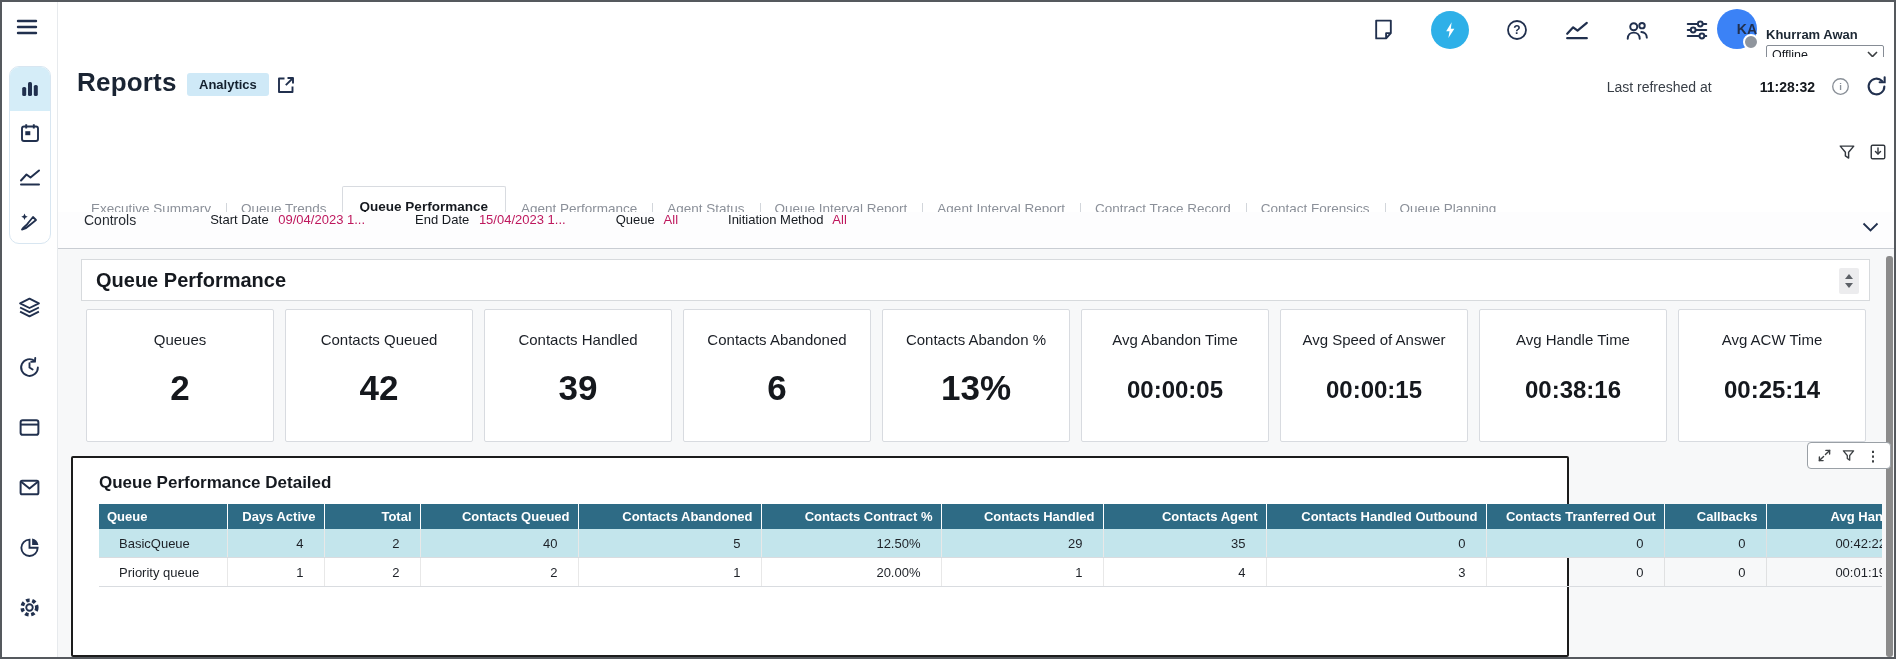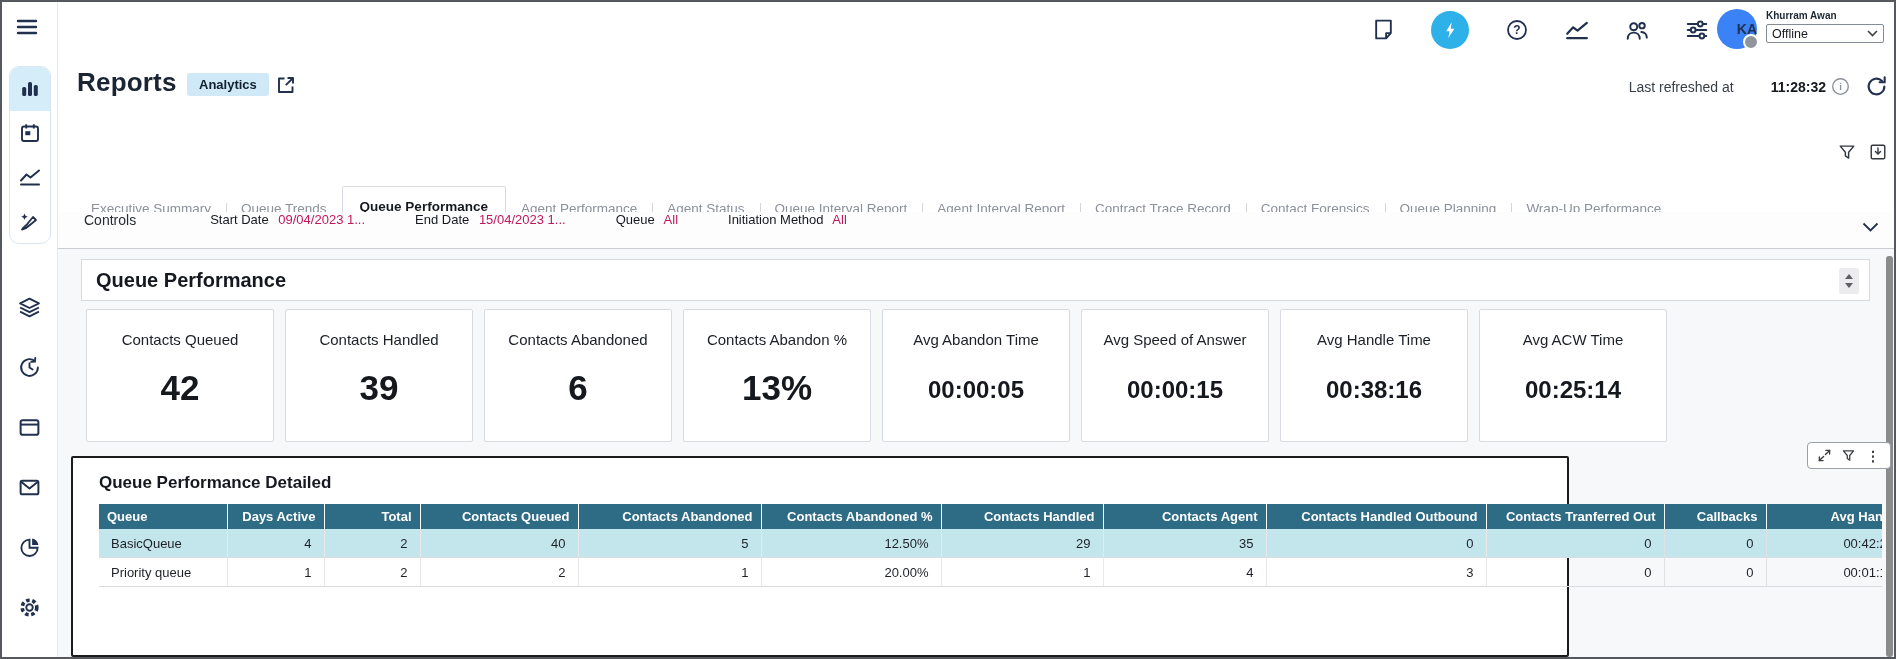--- a/index.html
+++ b/index.html
@@ -18,31 +18,31 @@
 
   
   .topbar{position:absolute;left:56px;top:0;right:0;height:55px;background:#fff;}
   .top-icons{position:absolute;right:185px;top:0;height:55px;display:flex;align-items:center;gap:36px;}
   .tbtn{background:none;border:none;padding:0;cursor:pointer;}
   .boltwrap{width:38px;height:38px;border-radius:50%;background:#2eb0e8;display:flex;align-items:center;justify-content:center;}
   .userbox{position:absolute;right:10px;top:7px;display:flex;gap:9px;align-items:flex-start;cursor:default;}
   .avatar{position:relative;width:40px;height:40px;border-radius:50%;background:#3b82f6;display:flex;align-items:center;justify-content:flex-end;
           font-size:14px;font-weight:700;color:#21304e;}
   .statusdot{position:absolute;right:-2px;bottom:-1px;width:12px;height:12px;border-radius:50%;background:#8f959d;border:2px solid #fff;}
-  .uname{font-size:10px;font-weight:600;color:#1c2733;margin-top:1px;}
+  .uname{font-size:13px;font-weight:600;color:#1c2733;margin-top:18px;}
   .statussel{margin-top:3px;width:106px;height:17px;border:1px solid #868c95;border-radius:2px;display:flex;align-items:center;
              justify-content:space-between;padding:0 5px;font-size:12.5px;color:#15191f;cursor:pointer;background:#fff;}
 
   
   .content{position:absolute;left:56px;top:55px;right:0;bottom:0;background:#fff;}
   .pgtitle{position:absolute;left:19px;top:10px;font-size:26px;font-weight:800;color:#1a2433;letter-spacing:.2px;}
   .badge{position:absolute;left:129px;top:16px;background:#cfe9f7;color:#13202e;font-size:13px;font-weight:600;
          padding:4px 12px;border-radius:3px;}
   .extlink{position:absolute;left:217px;top:17px;cursor:pointer;}
-  .refreshrow{position:absolute;right:44px;top:20px;display:flex;align-items:center;gap:5px;font-size:14px;color:#383e46;padding-left:23px;}
+  .refreshrow{position:absolute;right:44px;top:20px;display:flex;align-items:center;gap:16px;font-size:14px;color:#383e46;padding-left:23px;}
   .refreshrow b{color:#15191f;margin-left:32px;}
   .refreshbtn{position:absolute;right:6px;top:18px;cursor:pointer;}
   .tooltopics{position:absolute;right:7px;top:86px;display:flex;gap:13px;}
 
   .tabs{position:absolute;left:0;right:0;top:127px;height:42px;display:flex;align-items:flex-end;padding-left:18px;
         border-bottom:1px solid #d8dbe0;box-sizing:border-box;}
   .tab{position:relative;padding:9px 15px;font-size:13.5px;color:#8b9099;cursor:pointer;white-space:nowrap;}
   .tab:not(:first-child):not(.active)::before{content:"";position:absolute;left:0;top:11px;height:15px;width:1px;background:#d2d6db;}
   .tab.active + .tab::before{display:none;}
   .tab.active{background:#fff;border:1px solid #d8dbe0;border-bottom:none;color:#15191f;font-weight:700;
@@ -76,21 +76,21 @@
   .kebab{font-size:14px;font-weight:700;line-height:1;color:#3c4043;}
 
   .panel{position:absolute;left:13px;top:207px;width:1498px;height:201px;box-sizing:border-box;background:#fff;
          border:2px solid #1c1c1c;border-radius:2px;z-index:2;}
   .paneltitle{position:absolute;left:26px;top:15px;font-size:17px;font-weight:800;color:#15191f;}
   .tablewrap{position:absolute;left:26px;top:46px;width:1783px;height:86px;overflow:hidden;}
   table.qp{border-collapse:collapse;table-layout:fixed;width:1807px;font-size:13px;}
   table.qp th{background:#2e6b85;color:#fff;font-weight:700;height:25px;padding:0 8px;text-align:right;
               border-left:1px solid rgba(255,255,255,.38);overflow:hidden;white-space:nowrap;}
   table.qp th:first-child{text-align:left;border-left:none;}
-  table.qp td{height:28px;padding:0 12px;text-align:right;color:#1d2127;border-bottom:1px solid #d9dce0;
+  table.qp td{height:28px;padding:0 20px;text-align:right;color:#1d2127;border-bottom:1px solid #d9dce0;
               border-left:1px solid rgba(0,0,0,.09);overflow:hidden;white-space:nowrap;}
   table.qp td:first-child{text-align:left;border-left:none;}
   table.qp tr.hl td{background:#c3e5ec;}
   .scrollthumb{position:absolute;right:1px;top:7px;width:7px;bottom:0;background:#8b8b8b;border-radius:3px;cursor:grab;}
 </style>
 </head>
 <body>
 
 <div class="frame">
 
@@ -278,21 +278,20 @@
       <div class="tab">Executive Summary</div>
       <div class="tab">Queue Trends</div>
       <div class="tab active">Queue Performance</div>
       <div class="tab">Agent Performance</div>
       <div class="tab">Agent Status</div>
       <div class="tab">Queue Interval Report</div>
       <div class="tab">Agent Interval Report</div>
       <div class="tab">Contract Trace Record</div>
       <div class="tab">Contact Forensics</div>
       <div class="tab">Queue Planning</div>
-      <div class="tab">Wrap-Up Performance</div>
     </div>
 
     <div class="controls">
       <span class="ctl-title">Controls</span>
       <span class="fgroup">
         <span class="flabel">Start Date</span>
         <span class="fvalue">09/04/2023 1...</span>
       </span>
       <span class="fgroup">
         <span class="flabel">End Date</span>
@@ -317,20 +316,24 @@
 
       <div class="sectionbox">
         <span class="sectiontitle">Queue Performance</span>
         <span class="spinner">
           <span class="spin-up"></span>
           <span class="spin-dn"></span>
         </span>
       </div>
 
       <div class="cards">
+        <div class="card">
+          <div class="card-label">Queues</div>
+          <div class="card-value">2</div>
+          </div>
         <div class="card">
           <div class="card-label">Contacts Queued</div>
           <div class="card-value">42</div>
           </div>
         <div class="card">
           <div class="card-label">Contacts Handled</div>
           <div class="card-value">39</div>
           </div>
         <div class="card">
           <div class="card-label">Contacts Abandoned</div>
@@ -395,21 +398,21 @@
                 <col style="width:102px">
                 <col style="width:140px">
             </colgroup>
             <thead>
               <tr>
                 <th>Queue</th>
                 <th>Days Active</th>
                 <th>Total</th>
                 <th>Contacts Queued</th>
                 <th>Contacts Abandoned</th>
-                <th>Contacts Abandoned %</th>
+                <th>Contacts Contract %</th>
                 <th>Contacts Handled</th>
                 <th>Contacts Agent</th>
                 <th>Contacts Handled Outbound</th>
                 <th>Contacts Tranferred Out</th>
                 <th>Callbacks</th>
                 <th>Avg Handl.</th>
               </tr>
             </thead>
             <tbody>
               <tr class="hl">

